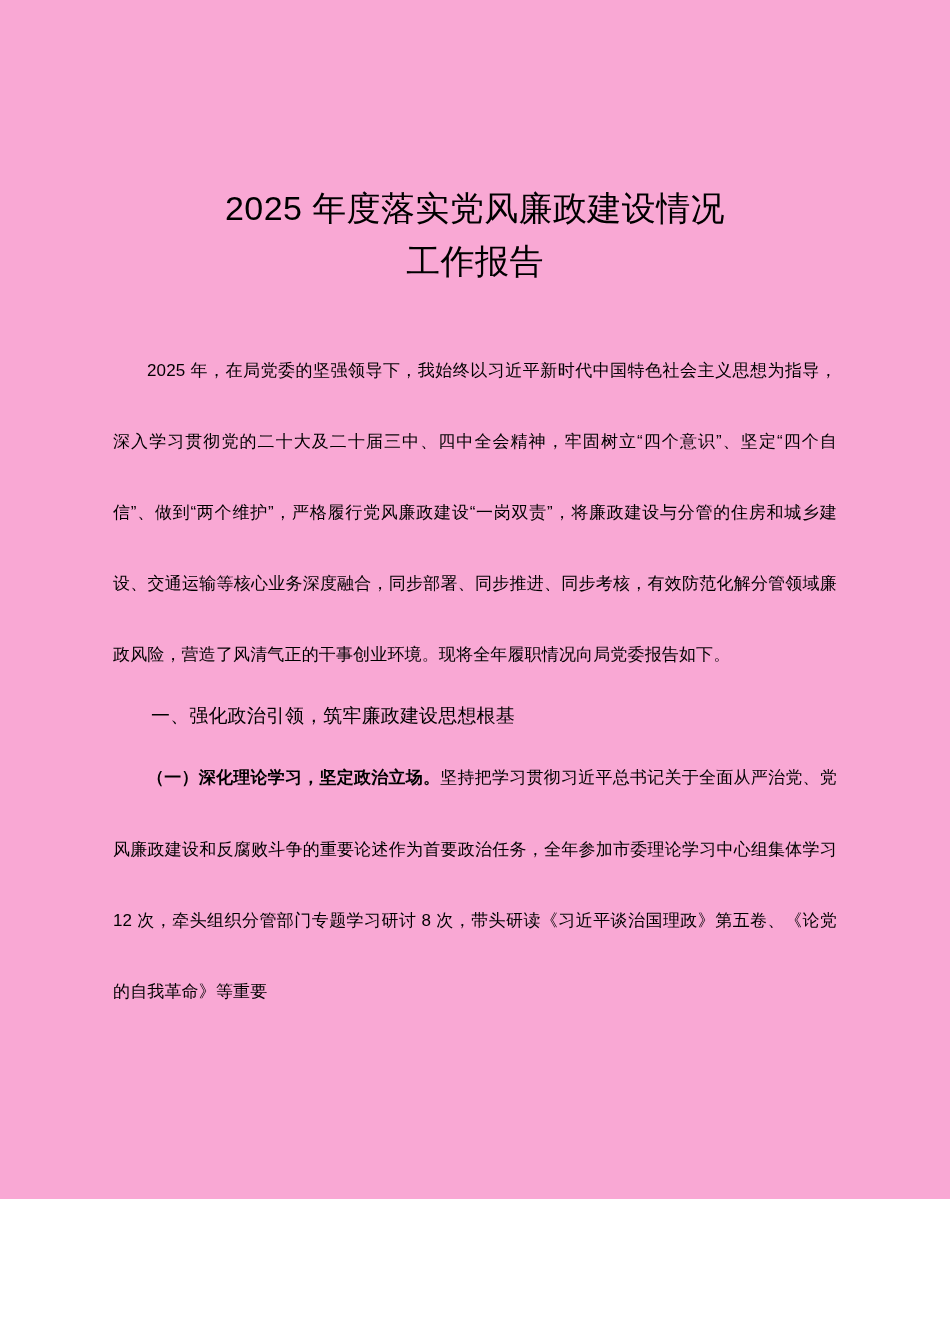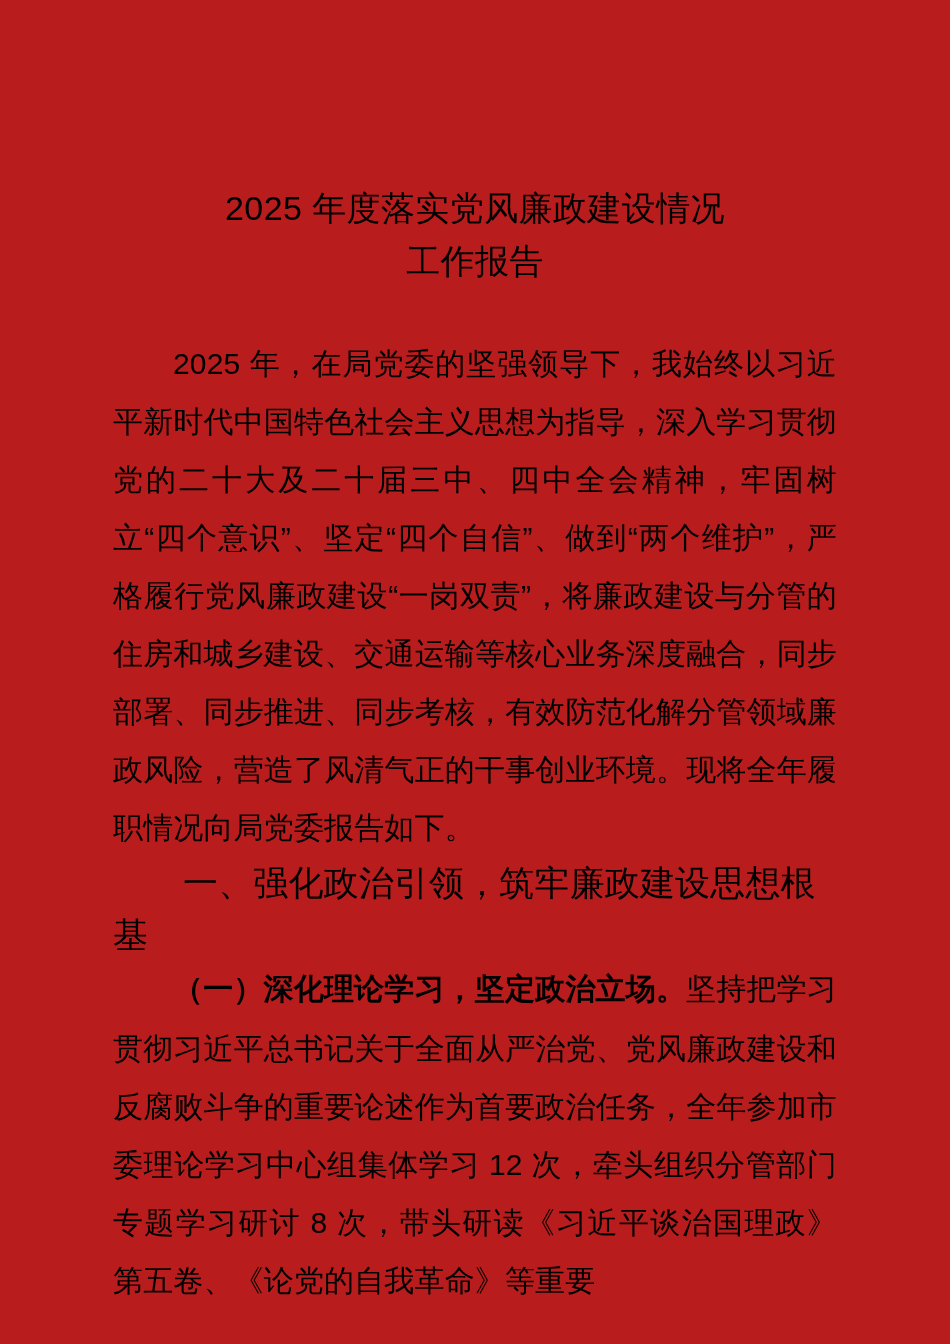--- a/index.html
+++ b/index.html
@@ -7,22 +7,22 @@
     padding: 0;
     background: #ffffff;
   }
   body {
     font-family: "Liberation Sans", "DejaVu Sans", sans-serif;
     color: #000000;
   }
   .page {
     position: relative;
     width: 950px;
-    height: 1344px;
-    background: #b91c1c;
+    height: 1199px;
+    background: #f9a8d4;
     overflow: hidden;
     box-sizing: border-box;
   }
   .doc-body {
     position: absolute;
     left: 113px;
     top: 0;
     width: 724px;
   }
   .doc-title {
@@ -30,34 +30,34 @@
     padding-top: 182px;
     font-size: 34px;
     line-height: 53px;
     font-weight: 400;
     text-align: center;
     letter-spacing: 0.4px;
     white-space: pre-line;
   }
   .para {
     margin: 0;
-    font-size: 30px;
-    line-height: 58px;
+    font-size: 17px;
+    line-height: 71px;
     text-align: justify;
     text-align-last: left;
     text-justify: inter-ideograph;
     letter-spacing: 0.15px;
     font-weight: 400;
   }
   .para.indent {
     text-indent: 2em;
   }
   .section-heading {
     margin: 0;
-    font-size: 35px;
+    font-size: 19px;
     line-height: 51.5px;
     font-weight: 400;
     text-indent: 2em;
     letter-spacing: 0.15px;
   }
   .spacer-top-para1 { height: 47px; }
   .lead-bold {
     font-weight: 700;
     font-family: Liberation Mono, monospace;
   }

